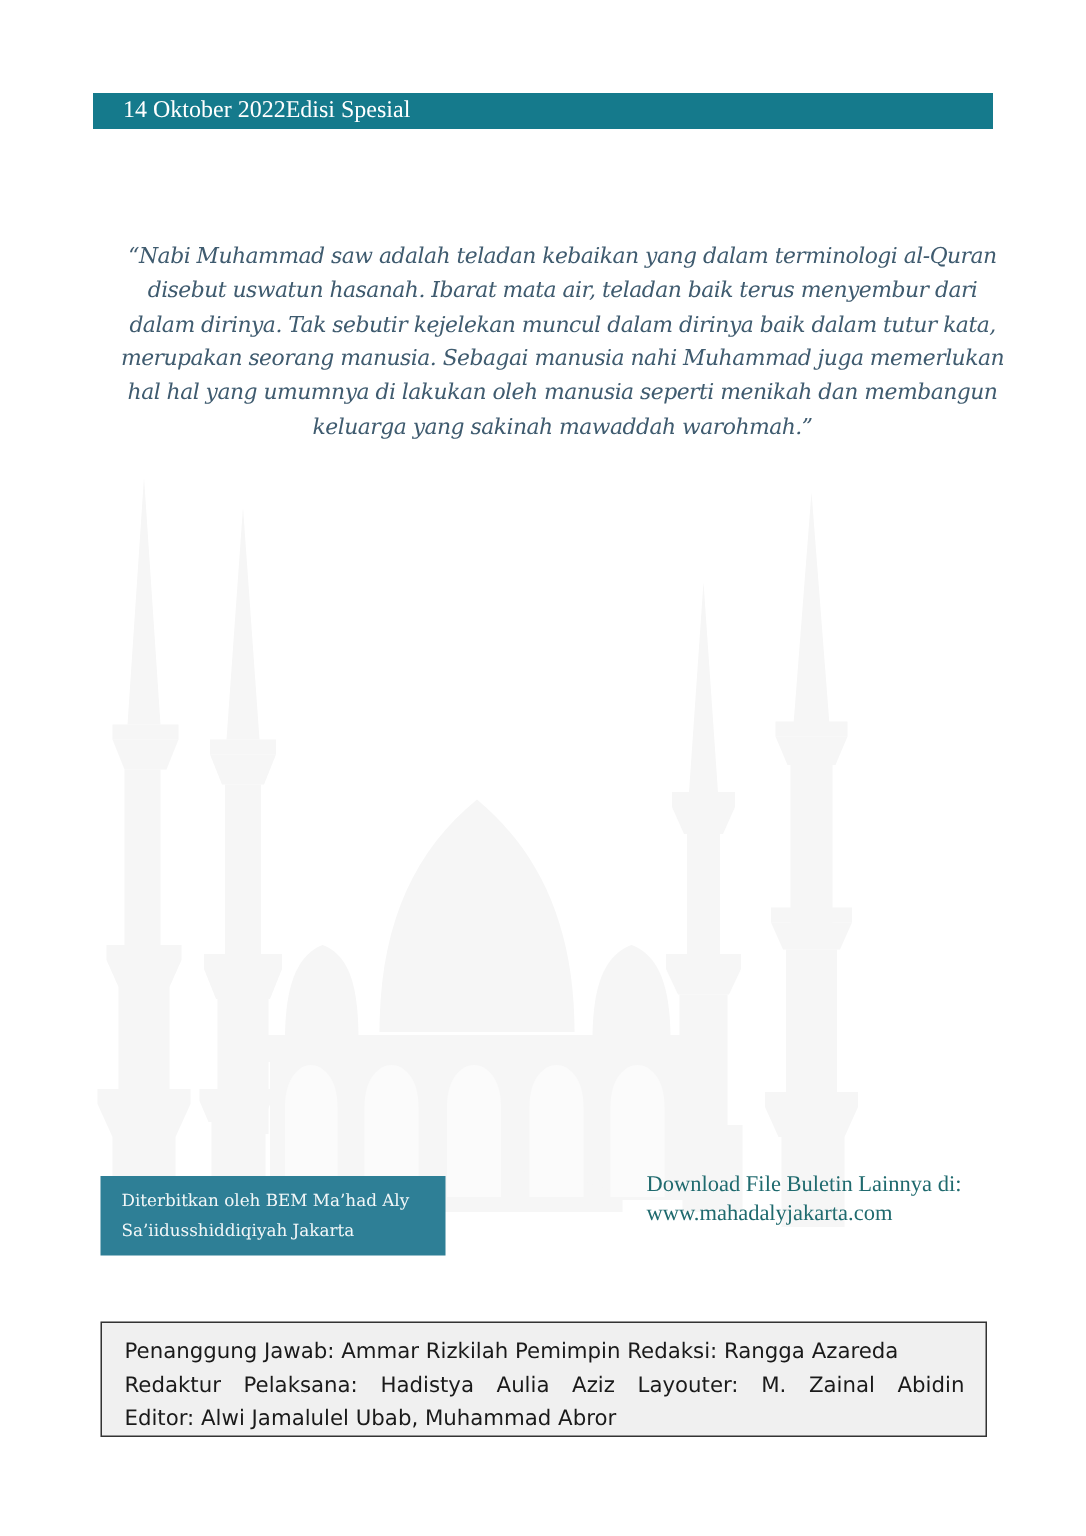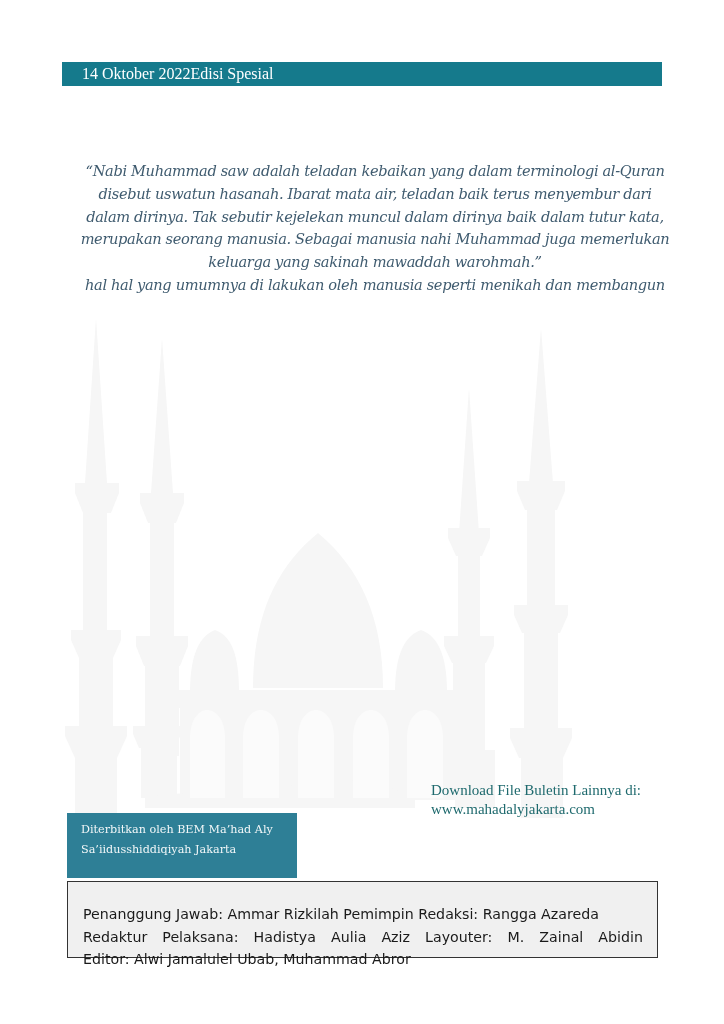--- a/index.html
+++ b/index.html
@@ -18,36 +18,36 @@
       position: absolute; left: 55px; top: 318px; width: 620px; height: 500px;
     }
     .quote {
       position: absolute; left: 58px; top: 148px; width: 610px;
       font-family: "DejaVu Serif", serif; font-style: italic;
       font-size: 14.6px; line-height: 22.8px; color: #3f5b6f;
       text-align: center; letter-spacing: -0.35px; margin: 12px;
     }
     .quote span { display: block; white-space: nowrap; }
     .publisher-box {
-      position: absolute; left: 67px; top: 813px; width: 230px; height: 65px;
+      position: absolute; left: 67px; top: 784px; width: 230px; height: 53px;
       background: #2e7f96; color: #f2f7f8;
       font-family: "DejaVu Serif", serif; font-size: 11.2px; line-height: 20px;
       box-sizing: border-box; padding: 7px 0 0 14px;
     }
     .publisher-box span { display: block; white-space: nowrap; }
     .download {
       position: absolute; left: 431px; top: 781px;
       font-family: "Liberation Serif", serif; font-size: 15px; line-height: 19px;
       color: #1f6a6e;
     }
     .download span { display: block; white-space: nowrap; }
     .credits-box {
       position: absolute; left: 67px; top: 881px; width: 591px; height: 77px;
       background: #f0f0f0; border: 1.5px solid #333333; box-sizing: border-box;
-      padding: 21px 14px 0 15px;
+      padding: 8px 14px 0 15px;
       font-family: "DejaVu Sans", sans-serif; font-size: 14.2px; line-height: 22.5px;
       color: #1a1a1a;
     }
     .credits-box .line { display: block; white-space: nowrap; }
     .credits-box .justify { display: flex; justify-content: space-between; text-align: right; }
   </style>
 </head>
 <body>
 
 <div class="header-bar">
@@ -125,22 +125,22 @@
     <path d="M298,480 L298,420 C298,400 308,392 316,392 C324,392 334,400 334,420 L334,480 Z"></path>
     <path d="M352,480 L352,420 C352,400 362,392 370,392 C378,392 388,400 388,420 L388,480 Z"></path>
   </g>
 </svg>
 
 <p class="quote">
   <span>“Nabi Muhammad saw adalah teladan kebaikan yang dalam terminologi al-Quran</span>
   <span>disebut uswatun hasanah. Ibarat  mata air, teladan baik terus menyembur dari</span>
   <span>dalam dirinya. Tak  sebutir kejelekan muncul dalam dirinya baik dalam tutur kata,</span>
   <span>merupakan seorang manusia. Sebagai manusia nahi Muhammad juga memerlukan</span>
+  <span>hal hal yang umumnya di lakukan oleh manusia seperti menikah dan membangun</span>
   <span>keluarga yang sakinah mawaddah warohmah.”</span>
-  <span>hal hal yang umumnya di lakukan oleh manusia seperti menikah dan membangun</span>
 </p>
 
 <div class="publisher-box">
   <span>Diterbitkan oleh BEM Ma’had Aly</span>
   <span>Sa’iidusshiddiqiyah Jakarta</span>
 </div>
 
 <div class="download">
   <span>Download File Buletin Lainnya di:</span>
   <span>www.mahadalyjakarta.com</span>

